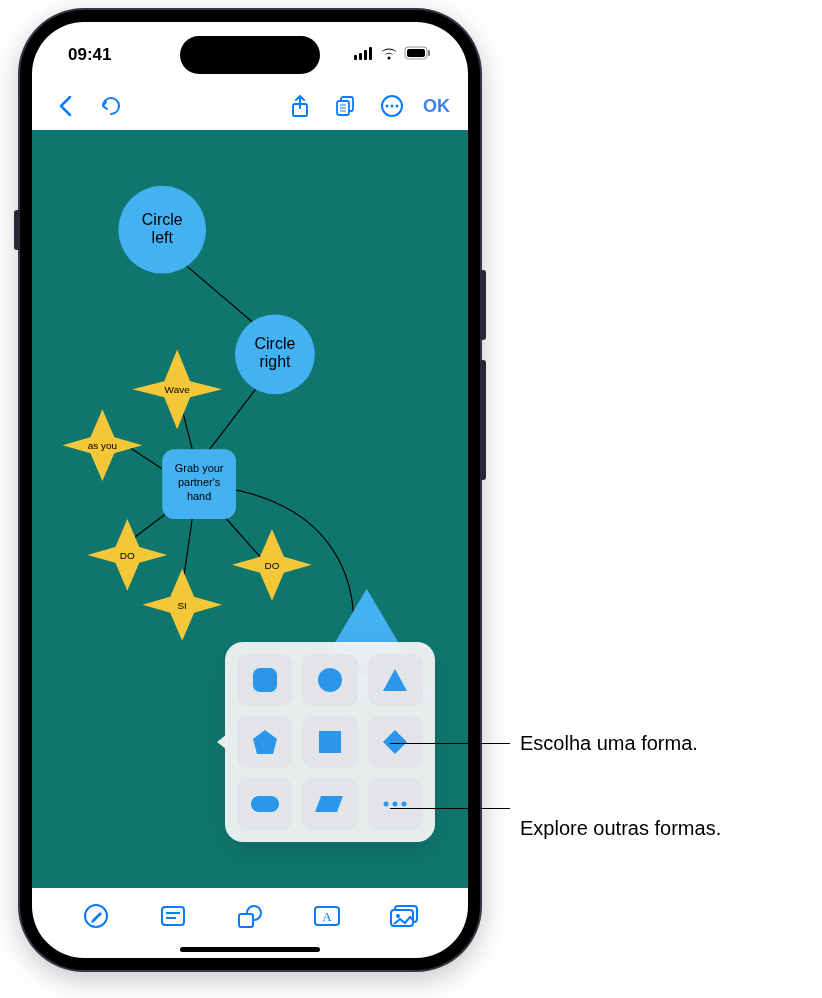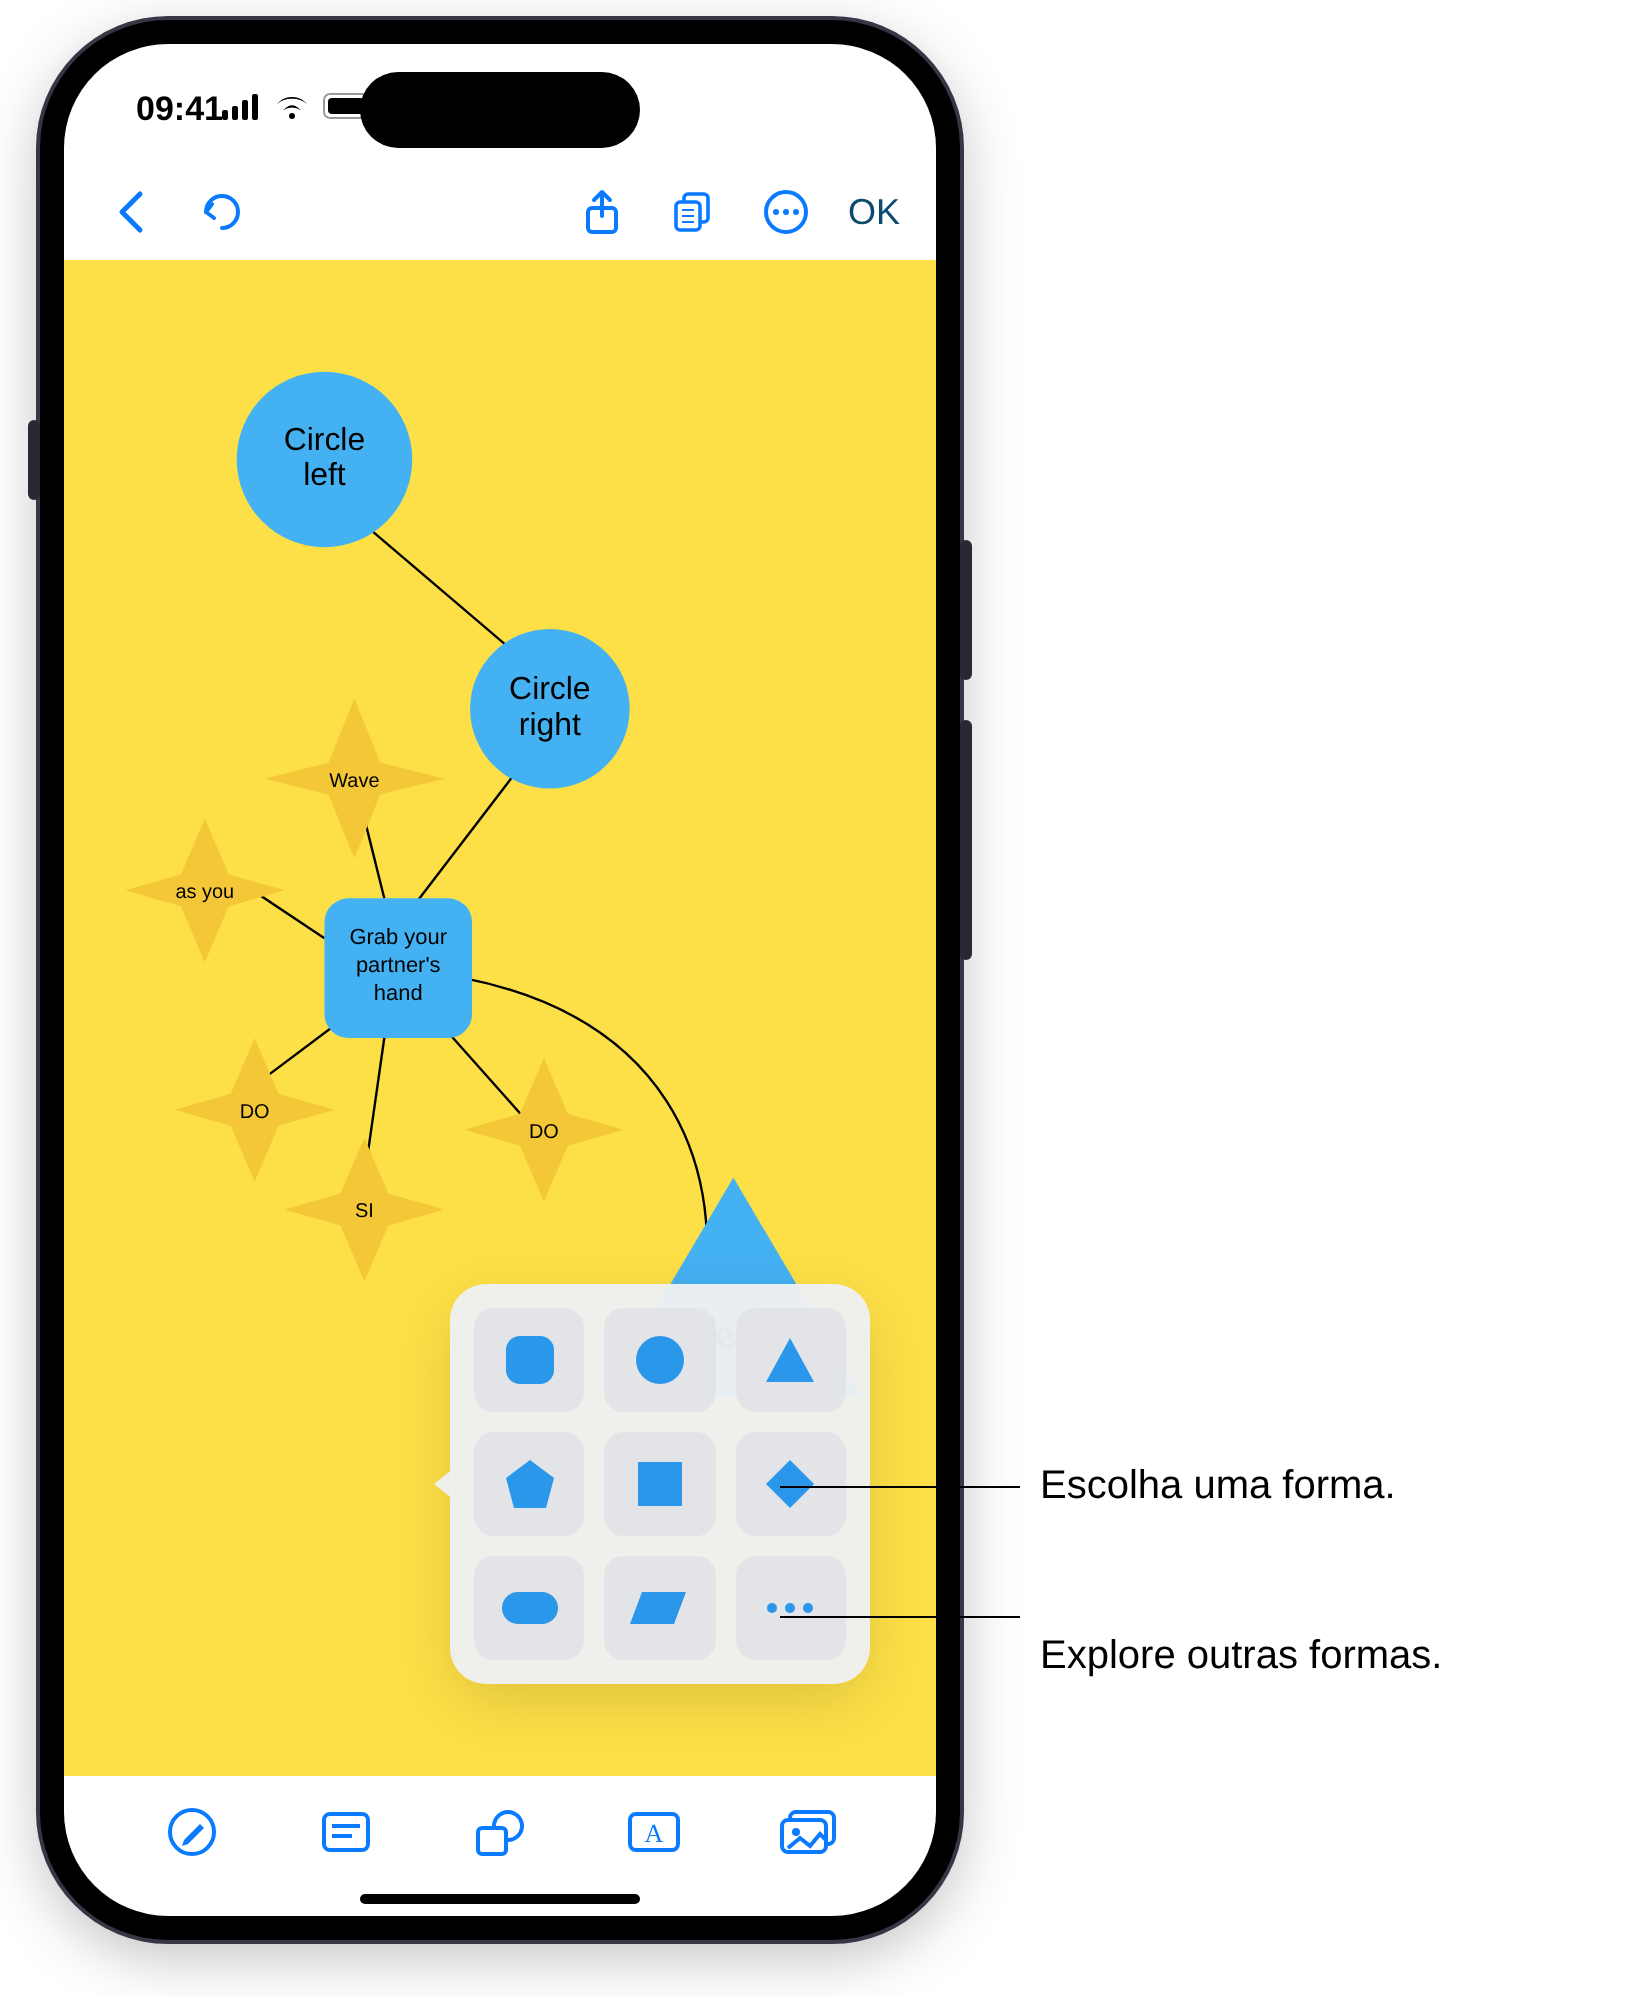--- a/index.html
+++ b/index.html
@@ -39,21 +39,21 @@
     background: #000;
     border-radius: 20px;
     z-index: 50;
   }
   .statusbar {
     position: absolute;
     top: 14px;
     left: 0; right: 0;
     height: 38px;
     display: flex;
-    justify-content: flex-start;
+    justify-content: space-between;
     align-items: center;
     padding: 0 36px;
     font-weight: 600;
     font-size: 17px;
     z-index: 40;
   }
   .status-right { display: flex; align-items: center; gap: 6px; }
   .toolbar {
     position: absolute;
     top: 60px;
@@ -64,25 +64,25 @@
     padding: 0 18px;
     gap: 16px;
     z-index: 40;
   }
   .toolbar .spacer { flex: 1; }
   .tb-btn {
     width: 30px; height: 30px;
     display: flex; align-items: center; justify-content: center;
     color: #0a7aff;
   }
-  .ok-btn { color: #0c4a6e; font-size: 18px; font-weight: 400; }
+  .ok-btn { color: #3b82f6; font-size: 18px; font-weight: 700; }
   .canvas {
     position: absolute;
     top: 108px; left: 0; right: 0; bottom: 70px;
-    background: #fde047;
+    background: #0f766e;
   }
   .canvas svg { width: 100%; height: 100%; }
   .node-circle { fill: #44b1f2; }
   .node-text { font-size: 16px; text-anchor: middle; }
   .star { fill: #f3c738; }
   .star-txt { font-size: 10px; text-anchor: middle; }
   .rrect { fill: #44b1f2; }
   .conn { stroke: #000; stroke-width: 1.2; fill: none; }
   .shape-popover {
     position: absolute;

